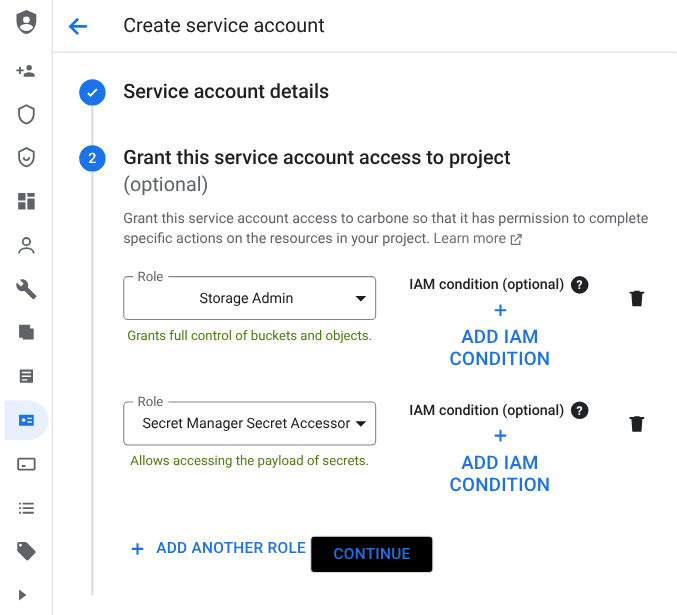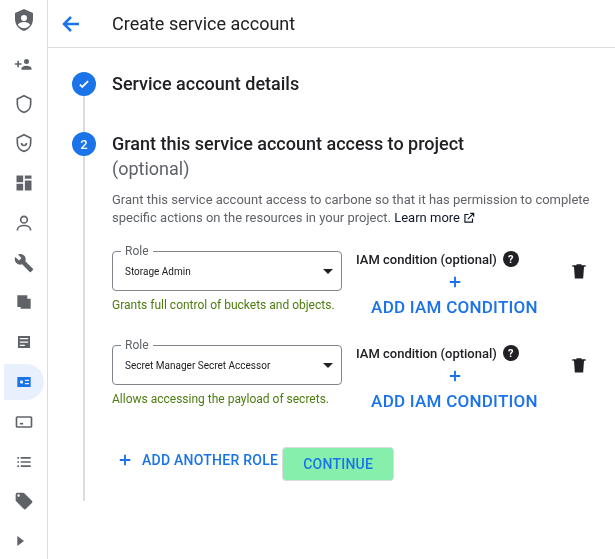--- a/index.html
+++ b/index.html
@@ -117,33 +117,34 @@
       color: #5f6368;
       margin-top: 2px;
     }
     .step-desc {
       font-size: 13px;
       color: #5f6368;
       line-height: 18px;
       margin-top: 12px;
     }
     .learn-more {
-      color: #0f172a;
+      color: #737373;
       text-decoration: none;
       display: inline-flex;
       align-items: center;
       gap: 2px;
     }
     .learn-more svg { width:14px; height:14px; }
 
     .role-row {
       display: flex;
       align-items: flex-start;
-      gap: 14px;
+      gap: 30px;
       margin-top: 24px;
+      text-align: center;
     }
     .role-col { flex: 0 0 230px; }
     .role-field {
       position: relative;
       border: 1px solid #80868b;
       border-radius: 4px;
       height: 40px;
       display: flex;
       align-items: center;
       padding: 0 8px 0 12px;
@@ -151,21 +152,21 @@
     }
     .role-field .label {
       position: absolute;
       top: -8px; left: 8px;
       background: #fff;
       padding: 0 4px;
       font-size: 12px;
       color: #5f6368;
     }
     .role-field .value {
-      font-size: 10px;
+      font-size: 13px;
       color: #202124;
       flex: 1;
     }
     .role-field .arrow {
       width: 0; height: 0;
       border-left: 5px solid transparent;
       border-right: 5px solid transparent;
       border-top: 5px solid #202124;
     }
     .role-helper {
@@ -237,21 +238,21 @@
       display: inline-block;
       margin-top: 36px;
       border: 1px solid #dadce0;
       border-radius: 4px;
       padding: 8px 20px;
       font-size: 14px;
       font-weight: 500;
       color: #1a73e8;
       letter-spacing: .25px;
       cursor: pointer;
-      background: #86efac;
+      background: #000000;
     }
   </style>
 </head>
 <body>
 
 <div class="sidebar">
   <div class="sidebar-logo">
     <svg viewBox="0 0 24 24" fill="currentColor">
         <path d="M12 1 3 5v6c0 5.55 3.84 10.74 9 12 5.16-1.26 9-6.45 9-12V5l-9-4zm0 6a3 3 0 110 6 3 3 0 010-6zm0 13.2c-2.5 0-4.71-1.28-6-3.22.03-1.99 4-3.08 6-3.08 1.99 0 5.97 1.09 6 3.08-1.29 1.94-3.5 3.22-6 3.22z"></path>
       </svg>

